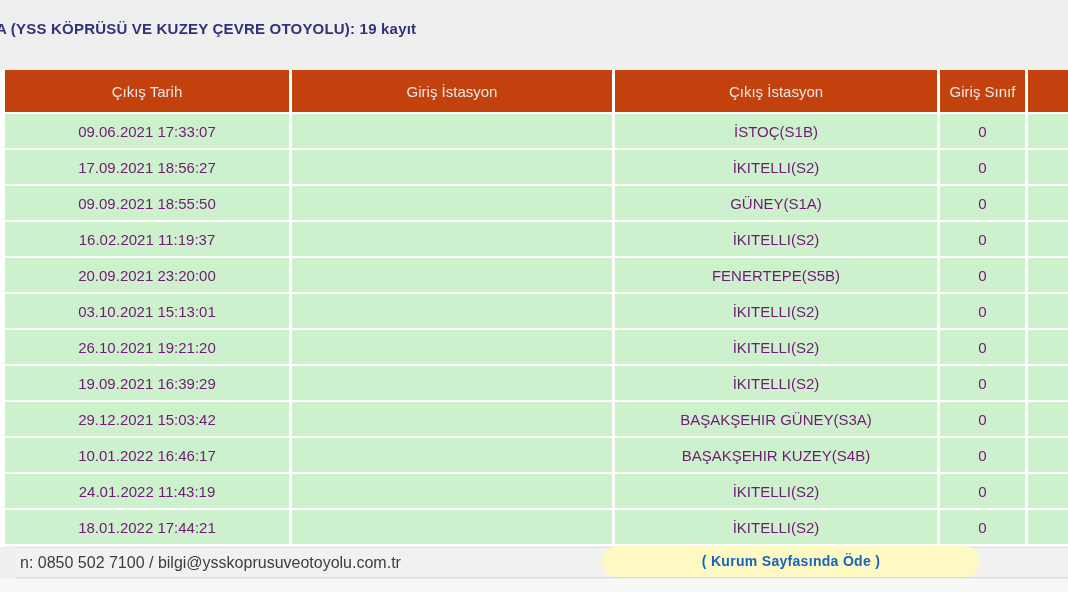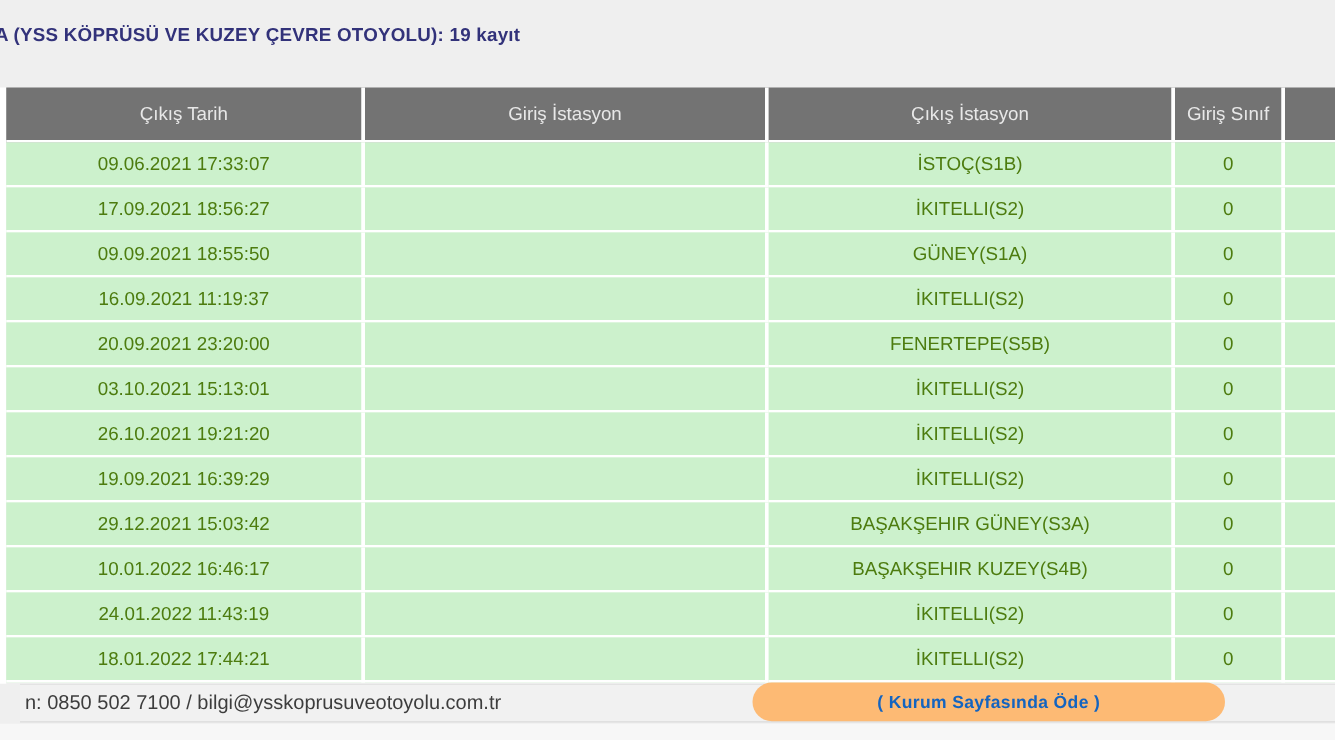--- a/index.html
+++ b/index.html
@@ -45,29 +45,29 @@
   }
   table.toll-table th, table.toll-table td {
     border-right: 3px solid #ffffff;
     border-bottom: 2px solid #ffffff;
     text-align: center;
     vertical-align: middle;
     overflow: hidden;
     white-space: nowrap;
   }
   table.toll-table th {
-    background: #737373;
+    background: #c2410c;
     color: #e8e8e8;
     font-weight: normal;
     font-size: 15px;
     height: 44px;
   }
   table.toll-table td {
     background: #ccf1cc;
-    color: #4d7c0f;
+    color: #701a75;
     font-size: 15px;
     height: 36px;
   }
   col.c-date    { width: 287px; }
   col.c-entry   { width: 323px; }
   col.c-exit    { width: 325px; }
   col.c-class   { width: 88px; }
   col.c-last    { width: 62px; }
 
   
@@ -84,21 +84,21 @@
     position: absolute;
     left: 4px; top: 6px;
     font-size: 16px;
     color: #3d3d3d;
     white-space: nowrap;
   }
   .pay-button {
     position: absolute;
     left: 586px; top: -2px;
     width: 378px; height: 31px;
-    background: #fdba74;
+    background: #fef9c3;
     border: none;
     border-radius: 16px;
     font-family: "Liberation Sans", sans-serif;
     font-size: 14px;
     font-weight: bold;
     color: #1464c0;
     text-align: center;
     line-height: 31px;
     cursor: pointer;
     letter-spacing: 0.3px;
@@ -160,21 +160,21 @@
           <td></td>
         </tr>
         <tr>
           <td>09.09.2021 18:55:50</td>
           <td></td>
           <td>GÜNEY(S1A)</td>
           <td>0</td>
           <td></td>
         </tr>
         <tr>
-          <td>16.09.2021 11:19:37</td>
+          <td>16.02.2021 11:19:37</td>
           <td></td>
           <td>İKITELLI(S2)</td>
           <td>0</td>
           <td></td>
         </tr>
         <tr>
           <td>20.09.2021 23:20:00</td>
           <td></td>
           <td>FENERTEPE(S5B)</td>
           <td>0</td>

